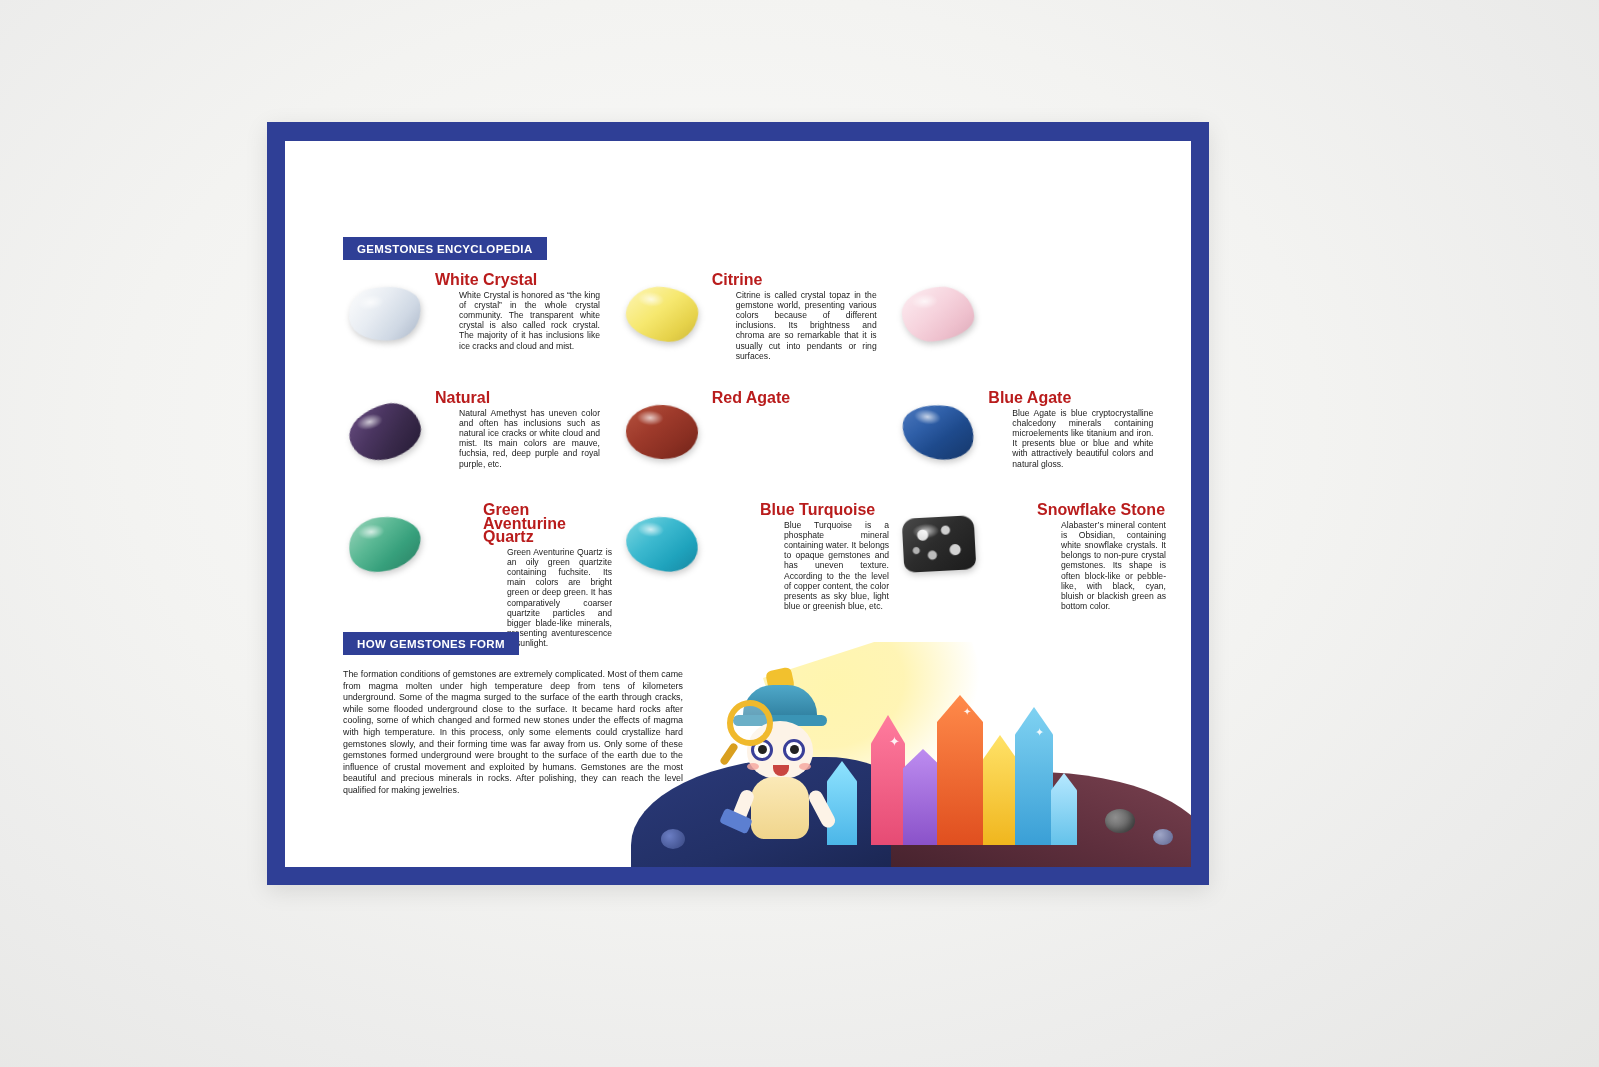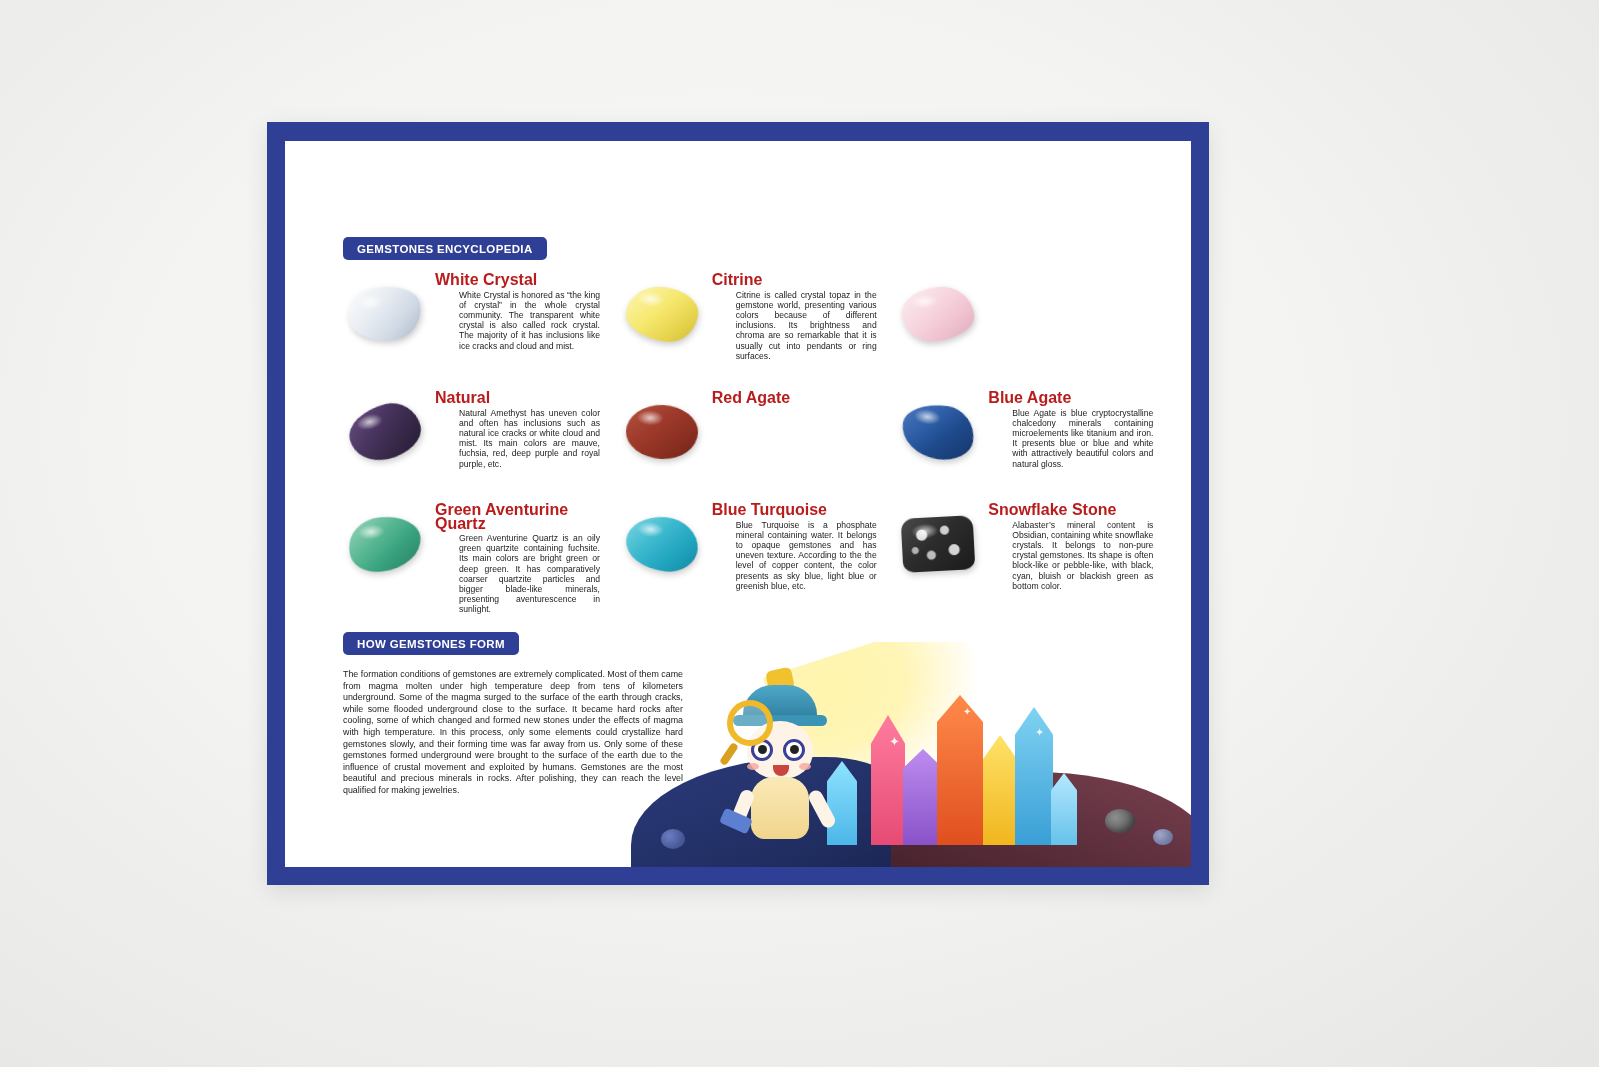--- a/index.html
+++ b/index.html
@@ -40,21 +40,21 @@
     bottom: 18px;
     background: #ffffff;
     overflow: hidden;
   }
 
   
   .banner {
     position: absolute;
     background: #2f3f96;
     color: #ffffff;
-    border-radius: 5px;
+    border-radius: 0;
     font-size: 11.5px;
     font-weight: bold;
     letter-spacing: 0.35px;
     display: flex;
     align-items: center;
     padding: 0 14px;
     height: 23px;
     box-sizing: border-box;
   }
   #banner-encyclopedia { left: 58px; top: 96px; }
@@ -98,21 +98,21 @@
     color: #1b1b1b;
     font-size: 8.6px;
     line-height: 10.2px;
     text-align: justify;
     margin-left: 24px;
   }
 
   
   .row-1 .gem-card { height: 118px; }
   .row-2 .gem-card { height: 112px; }
-  .row-3 .gem-card { height: 115px; }
+  .row-3 .gem-card { height: 115px; gap: 48px; }
 
   
   .stone {
     width: 72px;
     height: 54px;
     position: relative;
     filter: drop-shadow(1px 3px 3px rgba(0,0,0,0.20));
   }
   .stone-white {
     background: linear-gradient(135deg,#fdfdfd 0%,#e7ecf2 40%,#cfd8e4 70%,#aab6c8 100%);

